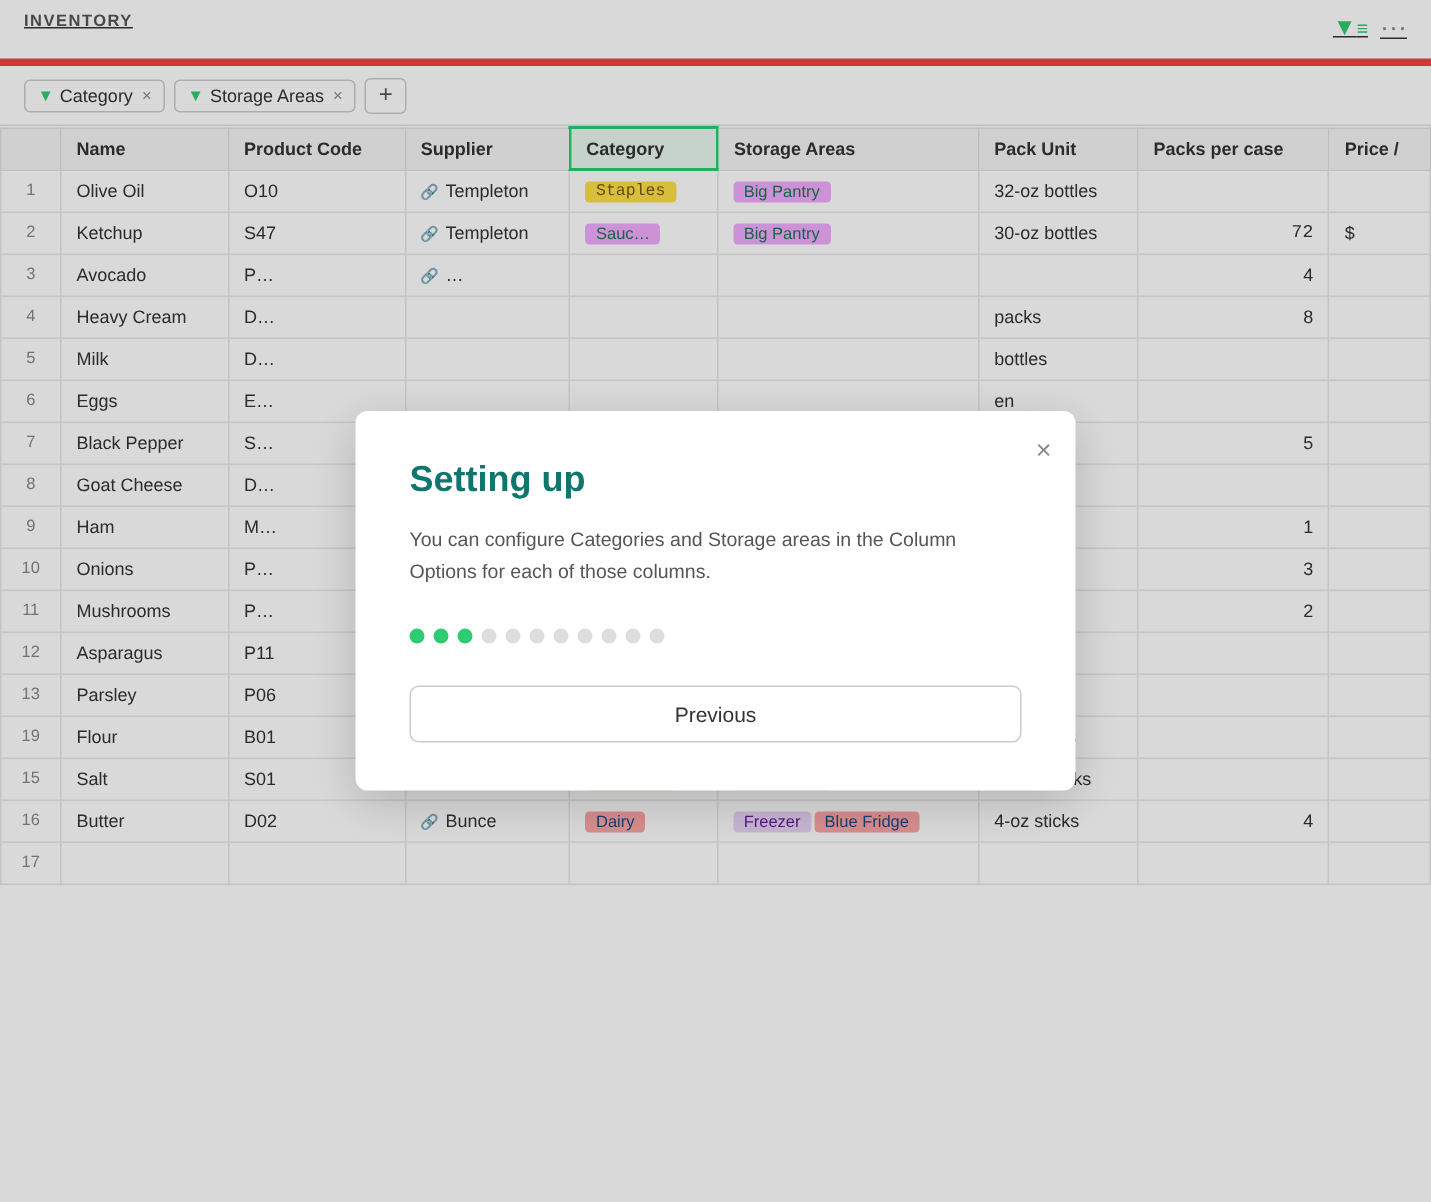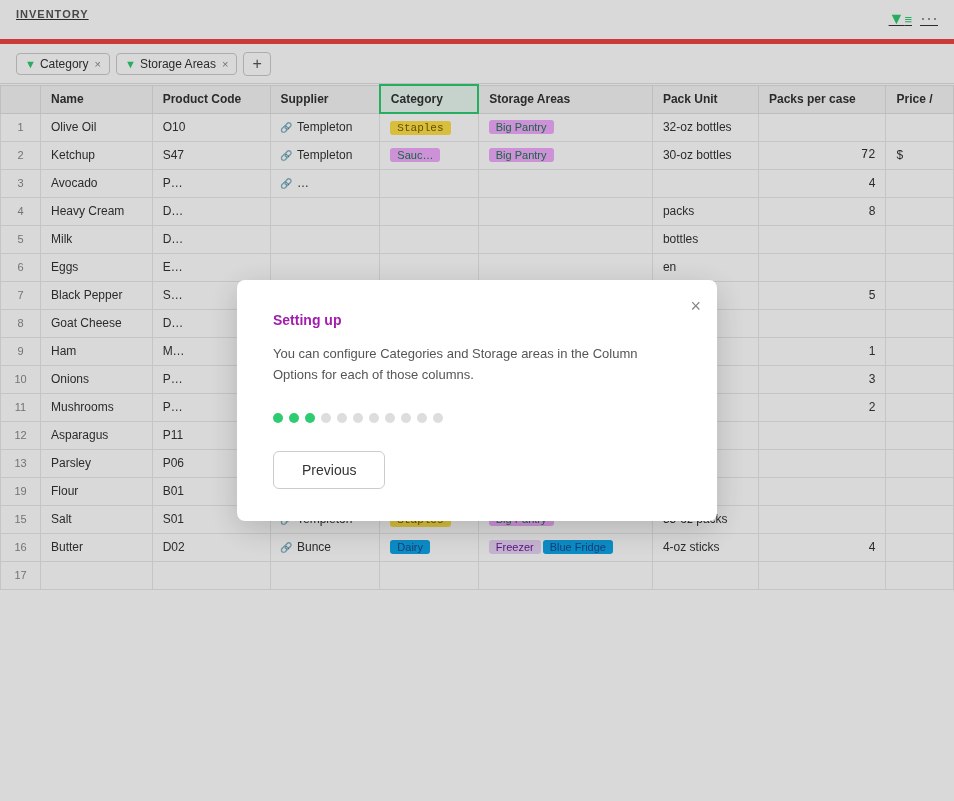--- a/index.html
+++ b/index.html
@@ -52,45 +52,45 @@
 
     
     .tag {
       display: inline-block; border-radius: 3px; padding: 1px 7px;
       font-size: 11px; font-weight: 500; margin-right: 2px;
     }
     .tag-green { background: #f0abfc; color: #1a7a4a; }
     .tag-orange { background: #ffe4c4; color: #a05a00; }
     .tag-yellow { background: #fde047; color: #7a5a00; font-family: Liberation Mono, monospace; }
     .tag-purple { background: #e8d4f5; color: #6a1a9a; }
-    .tag-blue { background: #0ea5e9; color: #1a4a8a; }
+    .tag-blue { background: #fca5a5; color: #1a4a8a; }
 
     .link-icon { color: #aaa; font-size: 12px; margin-right: 4px; }
 
     
     .modal-overlay {
       position: fixed; top: 0; left: 0; right: 0; bottom: 0;
       background: rgba(0,0,0,0.15); z-index: 100;
       display: flex; align-items: center; justify-content: center;
     }
     .modal {
       background: #fff; border-radius: 8px; padding: 32px 36px;
       width: 480px; box-shadow: 0 8px 32px rgba(0,0,0,0.18);
       position: relative;
     }
     .modal-close {
       position: absolute; top: 16px; right: 16px;
       background: none; border: none; font-size: 18px; cursor: pointer; color: #888;
     }
-    .modal-title { font-size: 14px; font-weight: 700; margin-bottom: 16px; color: #a21caf; }
+    .modal-title { font-size: 24px; font-weight: 700; margin-bottom: 16px; color: #0f766e; }
     .modal-body { font-size: 13px; color: #555; line-height: 1.6; margin-bottom: 28px; }
     .modal-dots { display: flex; gap: 6px; align-items: center; margin-bottom: 28px; }
     .dot { width: 10px; height: 10px; border-radius: 50%; background: #ddd; }
     .dot.active { background: #2ecc71; }
-    .modal-actions { display: flex; gap: 12px; justify-content: space-between; }
+    .modal-actions { display: flex; gap: 12px; justify-content: center; flex-direction: column; }
     .btn-prev {
       padding: 10px 28px; border: 1px solid #ccc; border-radius: 6px;
       background: #fff; cursor: pointer; font-size: 14px; color: #333;
     }
     .btn-next {
       padding: 10px 28px; border: none; border-radius: 6px;
       background: #2ecc71; cursor: pointer; font-size: 14px; color: #fff; font-weight: 600;
     }
 
     

